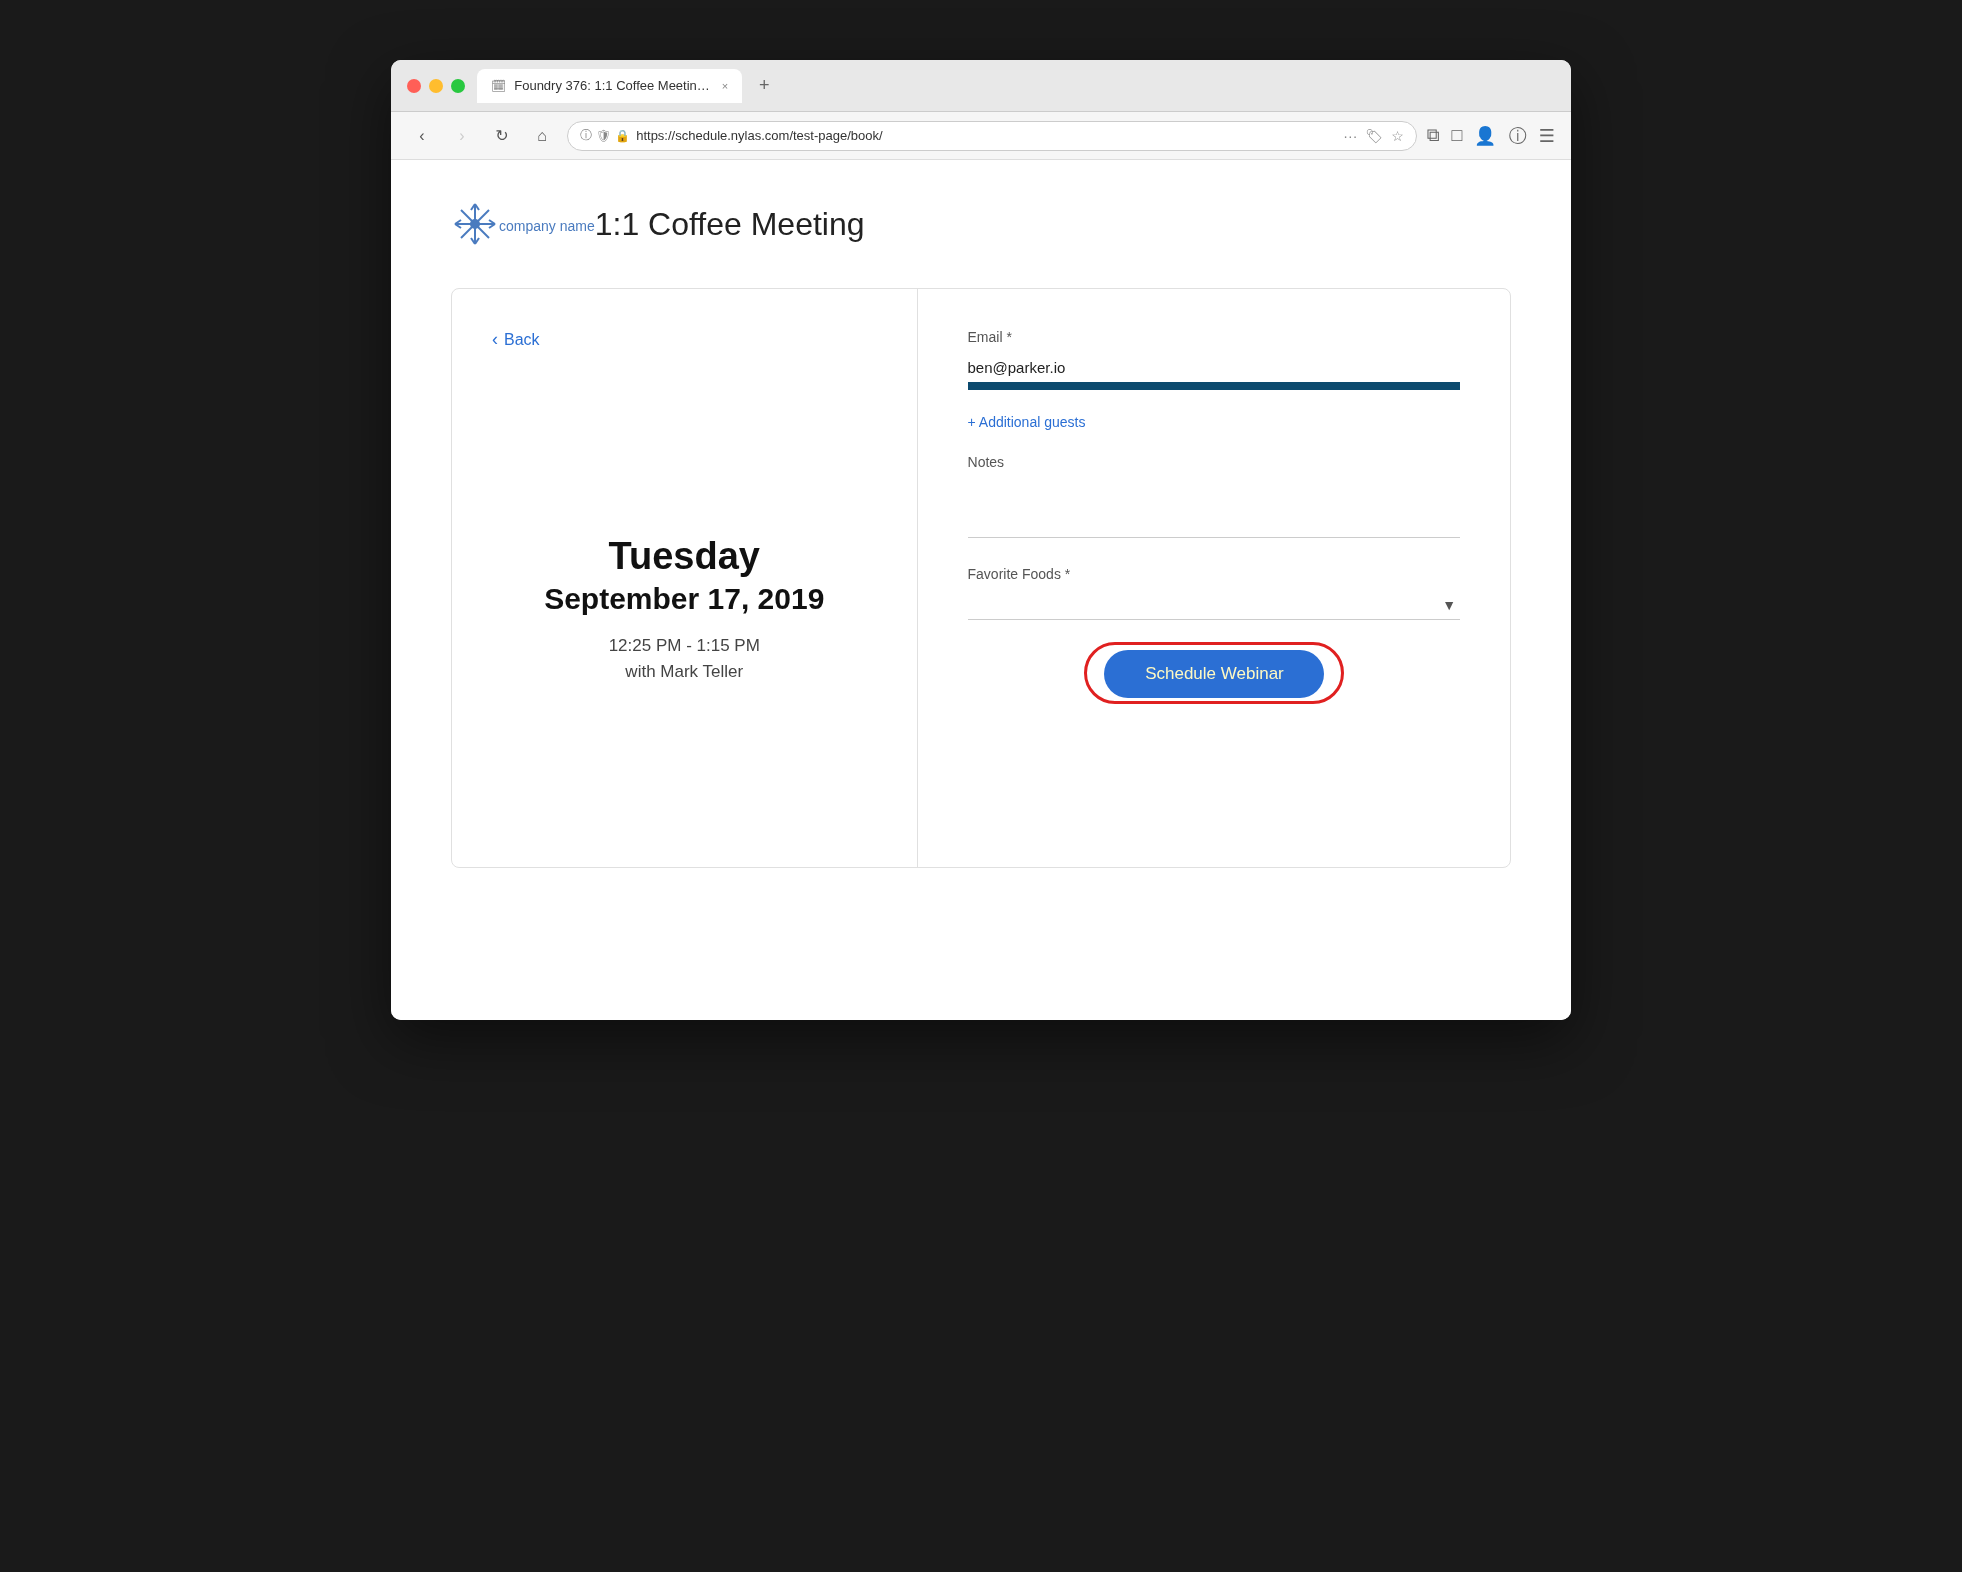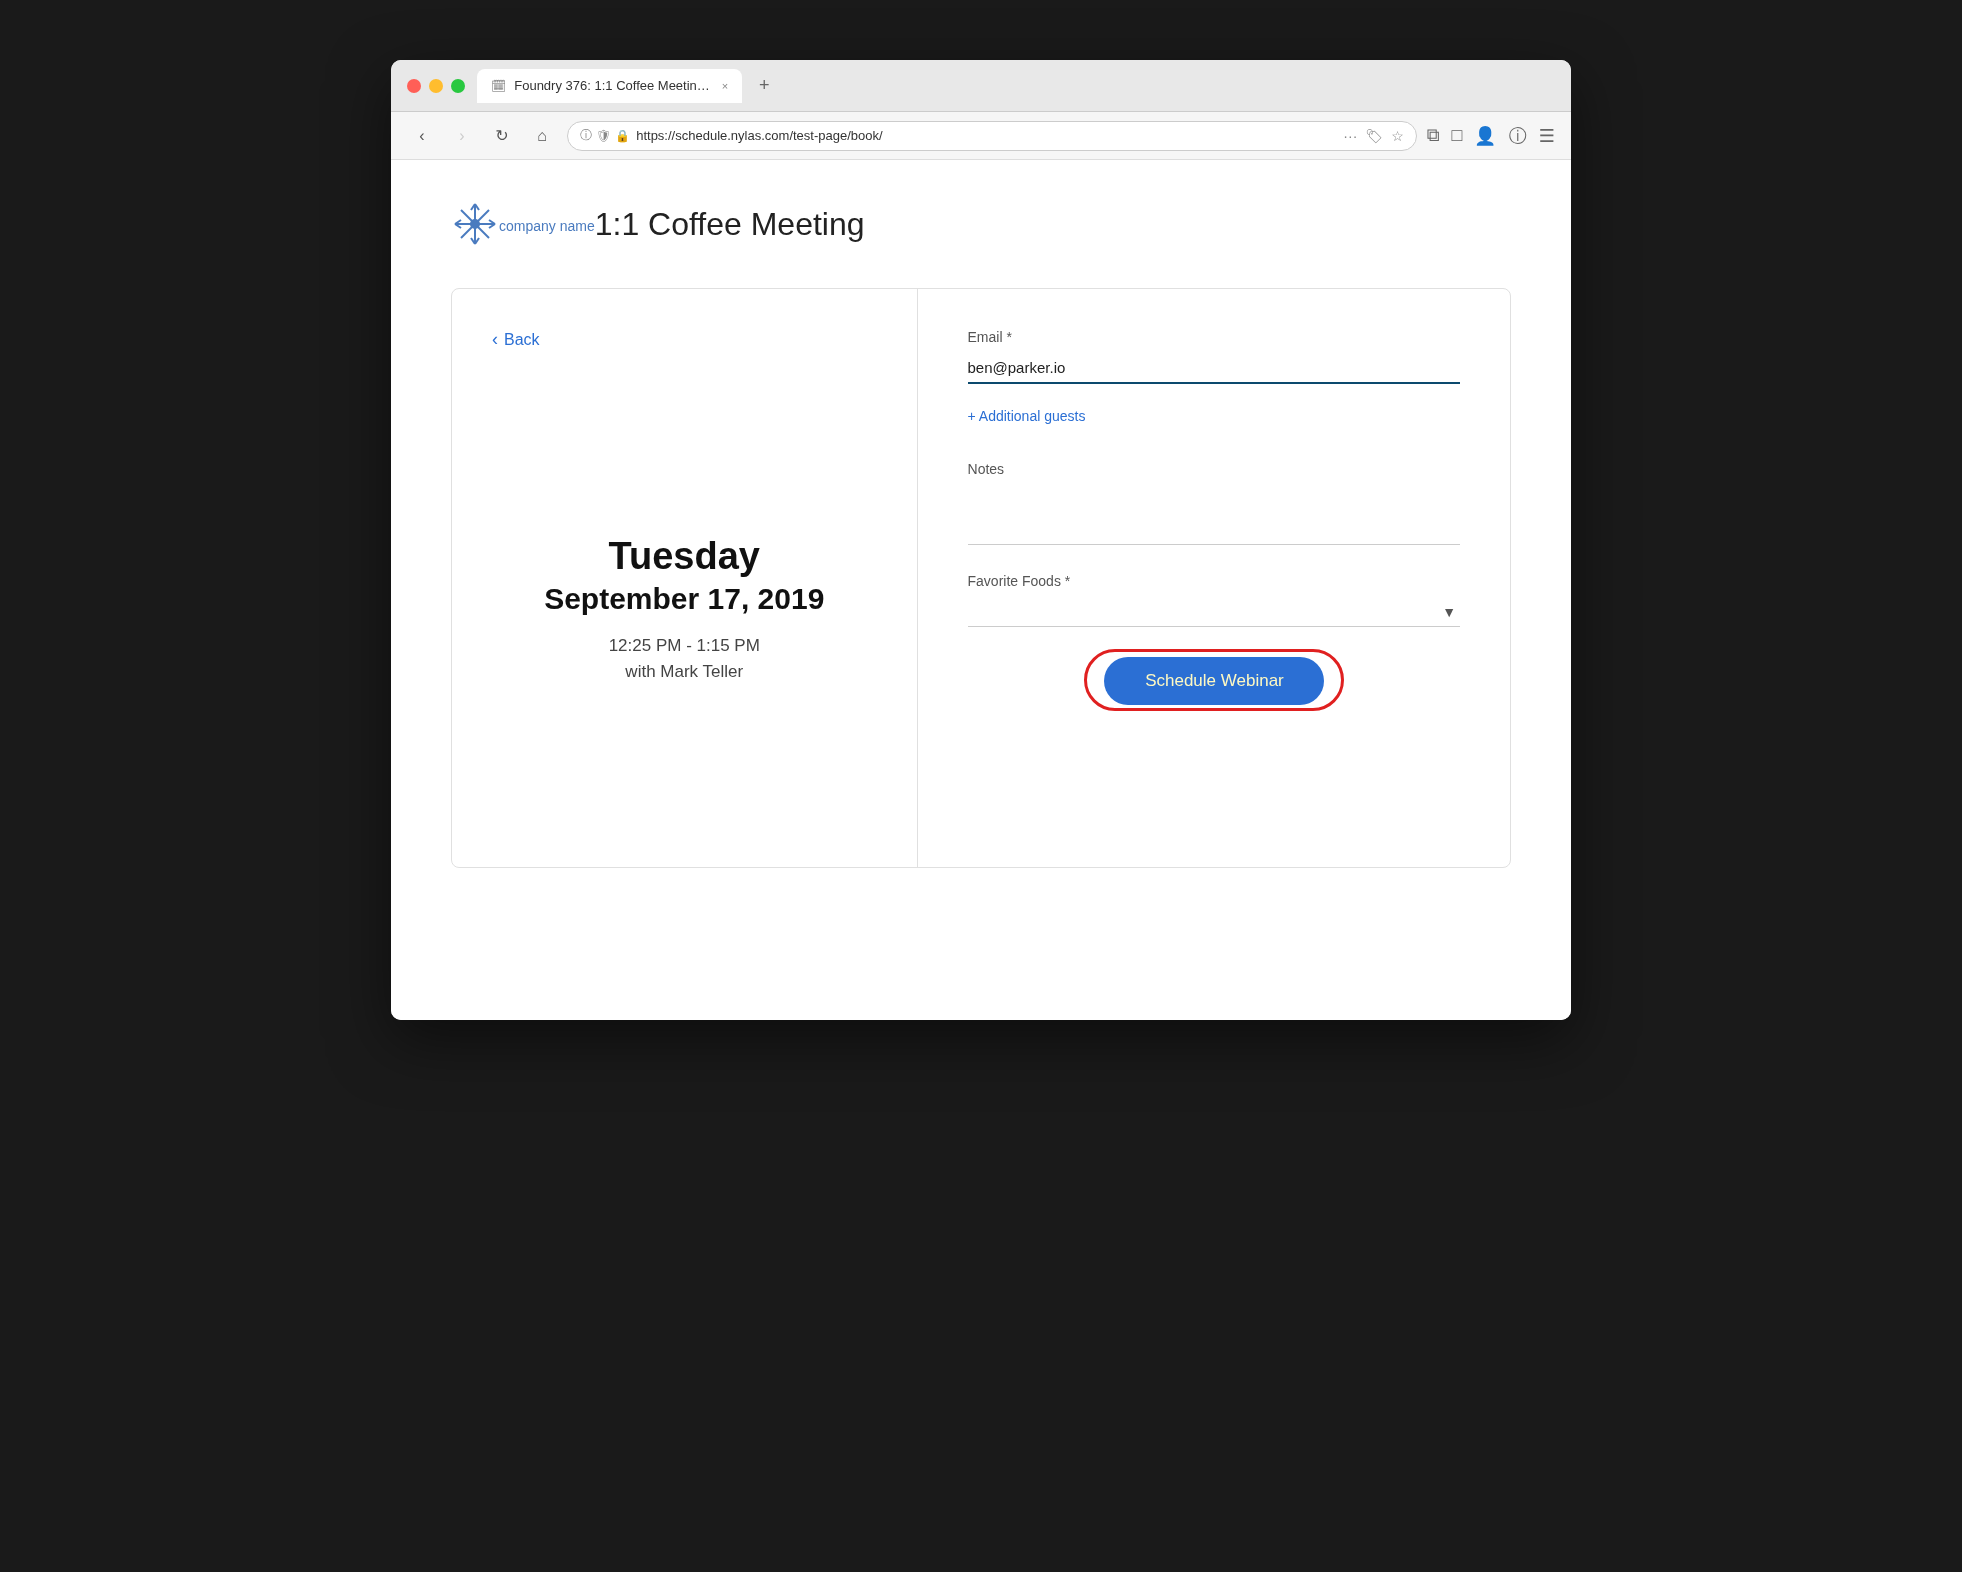--- a/index.html
+++ b/index.html
@@ -296,29 +296,29 @@
       border: none;
       border-bottom: 1px solid #ccc;
       padding: 6px 0;
       font-size: 15px;
       color: #222;
       outline: none;
       background: transparent;
     }
 
     .form-input.active {
-      border-bottom: 2px solid #0c4a6e;
+      border-bottom: 8px solid #0c4a6e;
     }
 
     .add-guests {
       font-size: 14px;
       color: #2b6fd4;
       cursor: pointer;
       display: block;
-      margin-bottom: 37px;
+      margin-bottom: 24px;
     }
 
     .form-select-wrapper {
       position: relative;
       width: 100%;
     }
 
     .form-select {
       width: 100%;
       border: none;

